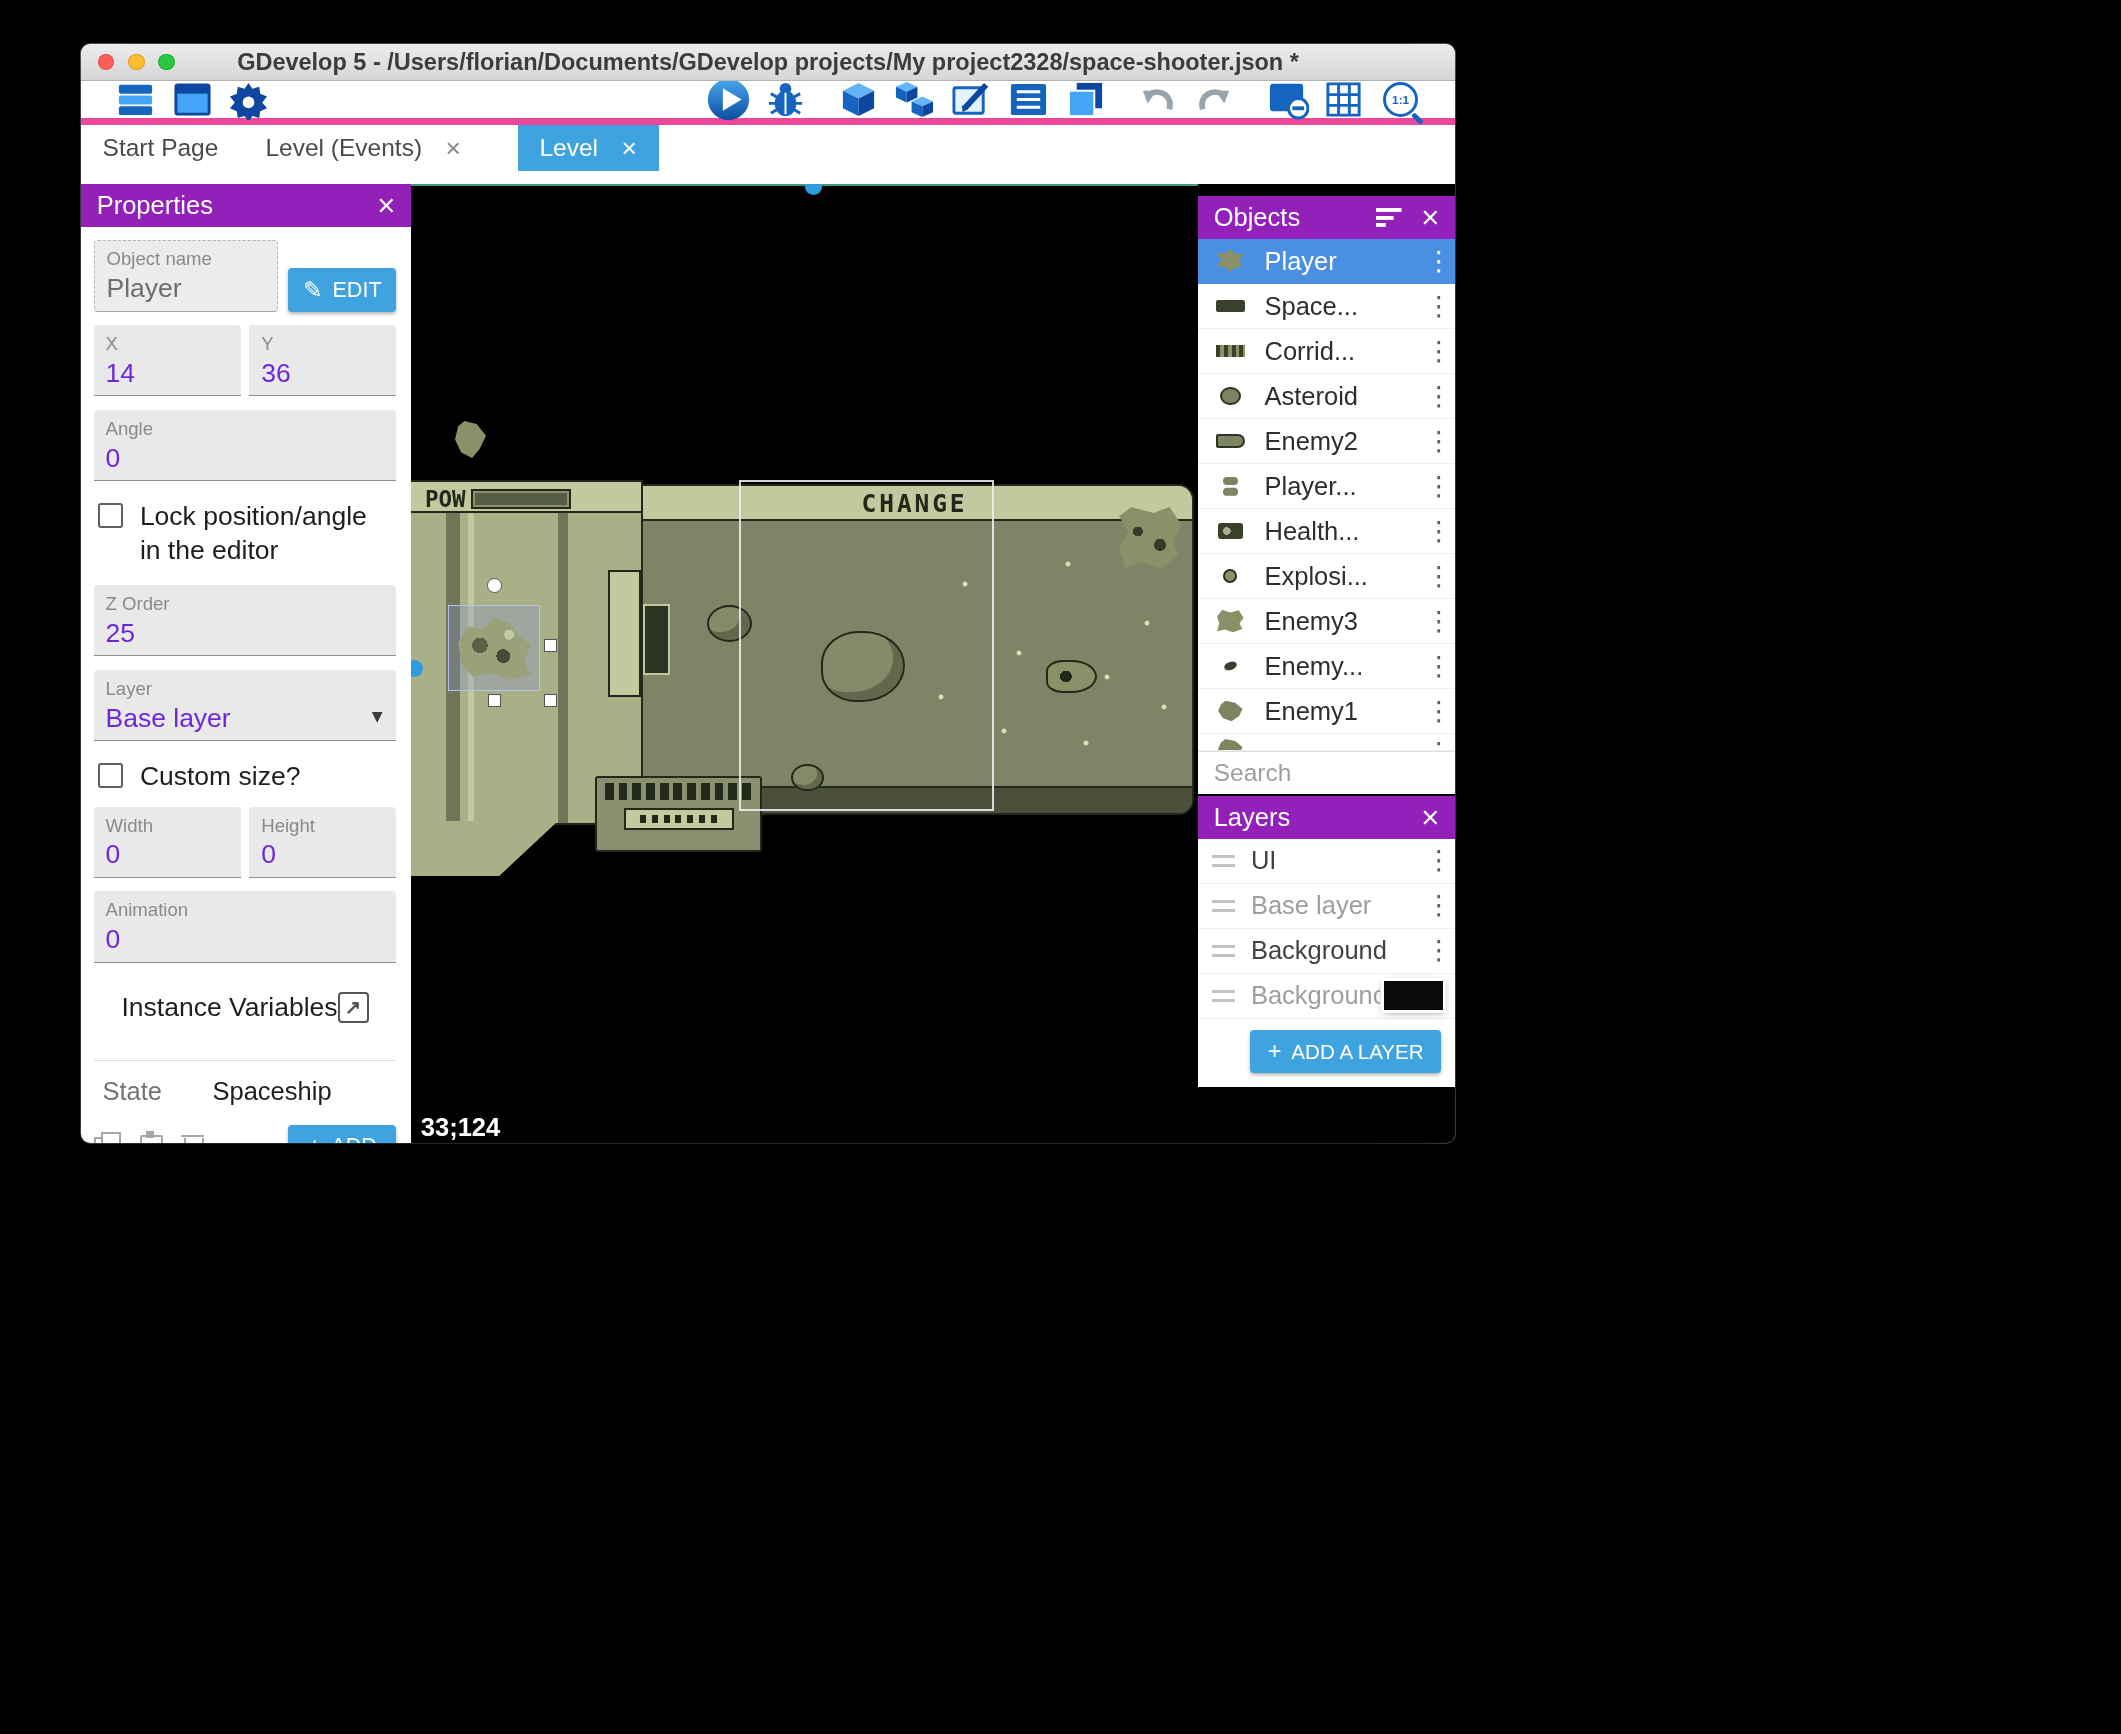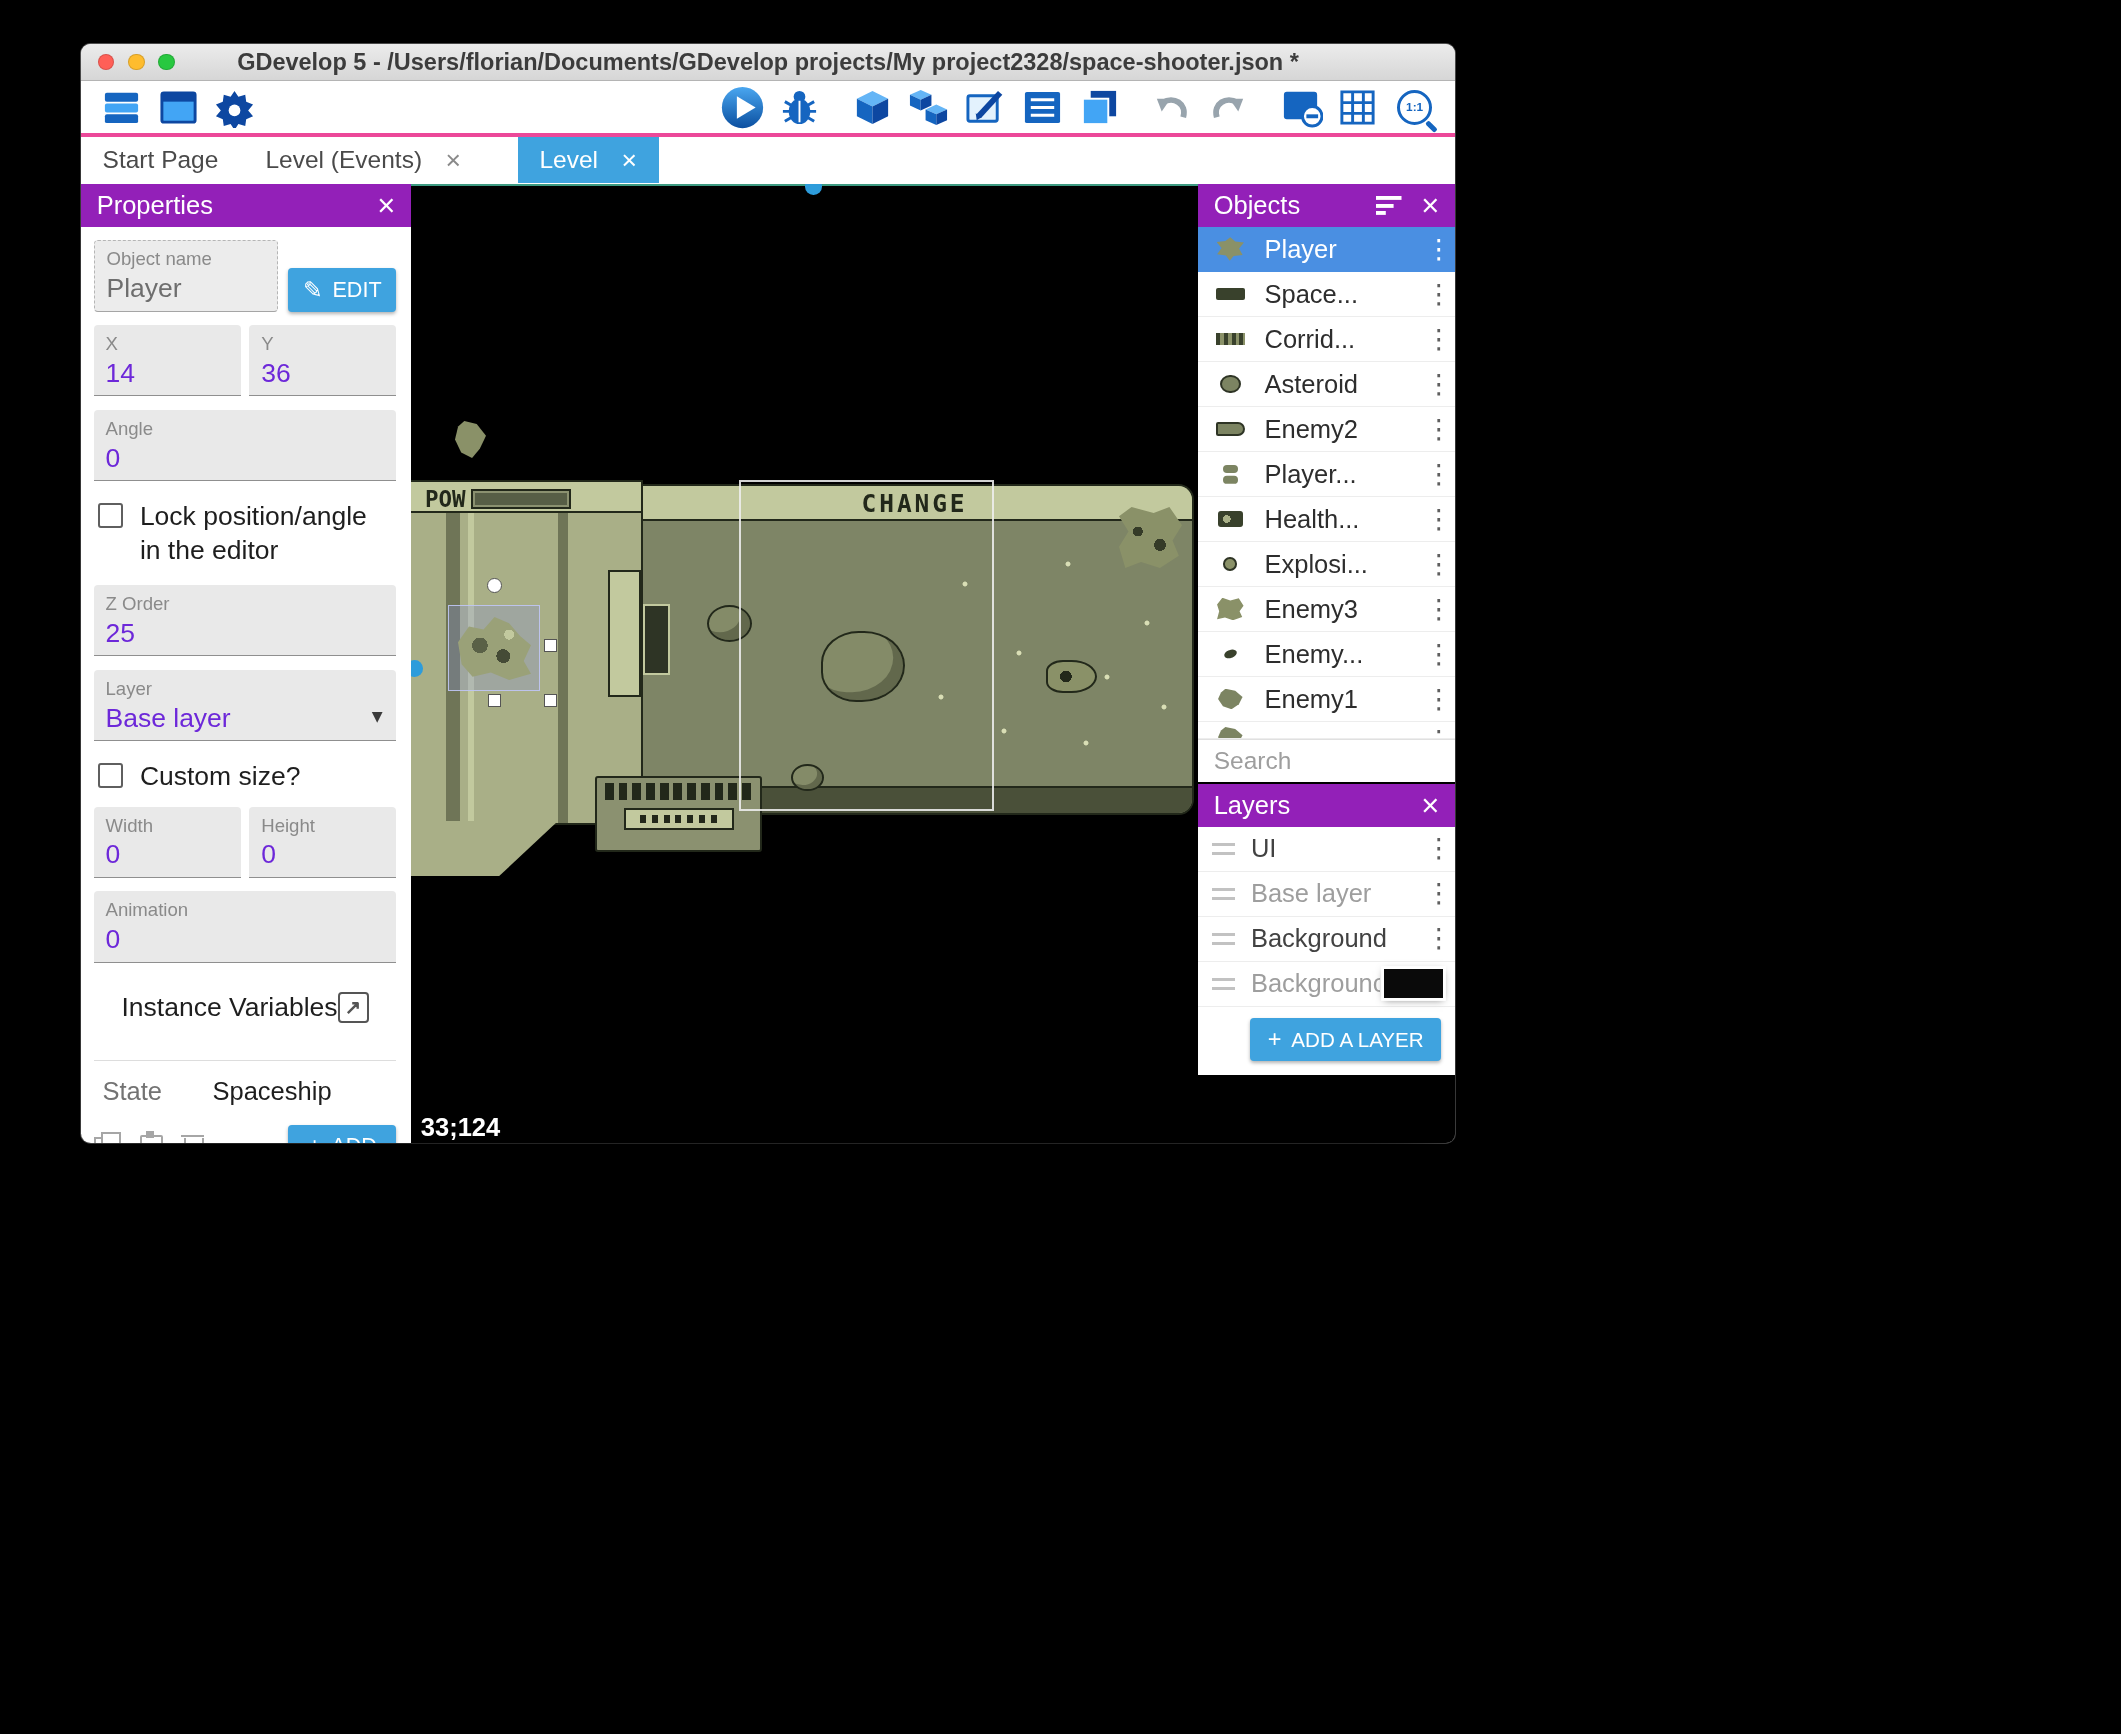--- a/index.html
+++ b/index.html
@@ -20,22 +20,22 @@
   
   .titlebar { height:37px; background:linear-gradient(#ececec,#d6d6d6);
     border-bottom:1px solid #b4b4b4; display:flex; align-items:center; position:relative; }
   .traffic { display:flex; gap:13.7px; margin-left:16.7px; z-index:2; }
   .light { width:16.7px; height:16.7px; border-radius:50%; border:1px solid rgba(0,0,0,.15); }
   .light.red { background:#ff5f57; } .light.yellow { background:#febc2e; } .light.green { background:#28c840; }
   .wtitle { position:absolute; left:0; right:0; text-align:center; font-size:23.5px;
     font-weight:600; color:#3c3c3c; white-space:nowrap; }
 
   
-  .toolbar { height:56px; background:#fff; border-bottom:4px solid #ec4899;
-    display:flex; align-items:center; padding:0 12px; }
+  .toolbar { height:44px; background:#fff; border-bottom:7px solid #ec4899;
+    display:flex; align-items:center; padding:0 26px; }
   .tbicon { width:45px; height:45px; display:flex; align-items:center; justify-content:center; margin:0 5.9px; }
   .tb-spacer { flex:1; }
   .gap-l { margin-left:21.6px; }
   .zoom11 { position:relative; width:35px; height:35px; border:3.9px solid #1565c0; border-radius:50%;
     display:flex; align-items:center; justify-content:center; font-size:11.8px; font-weight:bold; color:#1565c0; }
   .zoom11::after { content:""; position:absolute; right:-8.8px; bottom:-6.9px; width:12.7px; height:4.9px;
     background:#1565c0; transform:rotate(45deg); border-radius:2px; }
 
   
   .tabbar { height:46px; background:#fff; display:flex; align-items:stretch; }
@@ -43,21 +43,21 @@
   .tab .tclose { margin-left:23.5px; font-size:26.5px; color:#8a8a8a; line-height:1; }
   .tab.active { background:#3fa3df; color:#fff; margin-left:45px; padding:0 21.6px; }
   .tab.active .tclose { color:#fff; }
 
   
   .content { position:absolute; top:140px; bottom:0; left:0; right:0; background:#000; }
   .props  { position:absolute; left:0; top:0; width:330px; height:100%; background:#fff;
     display:flex; flex-direction:column; }
   .canvas { position:absolute; left:330px; top:0; width:787px; height:100%;
     background:#000; overflow:hidden; }
-  .right-col { position:absolute; right:0; top:0; width:257px; height:100%; background:#000; }
+  .right-col { position:absolute; right:0; top:12px; width:257px; height:100%; background:#000; }
 
   
   .phead { height:43px; background:#9320b8; color:#fff; display:flex; align-items:center;
     padding:0 15.7px; flex-shrink:0; }
   .phead .ptitle { flex:1; font-size:25.5px; font-weight:400; }
   .phead .pclose { font-size:31px; line-height:1; }
   .filter-ico { width:25.5px; height:19.6px; margin-right:19.6px;
     background:
       linear-gradient(#fff,#fff) 0 0/25.5px 3.9px no-repeat,
       linear-gradient(#fff,#fff) 0 7.8px/17.6px 3.9px no-repeat,

